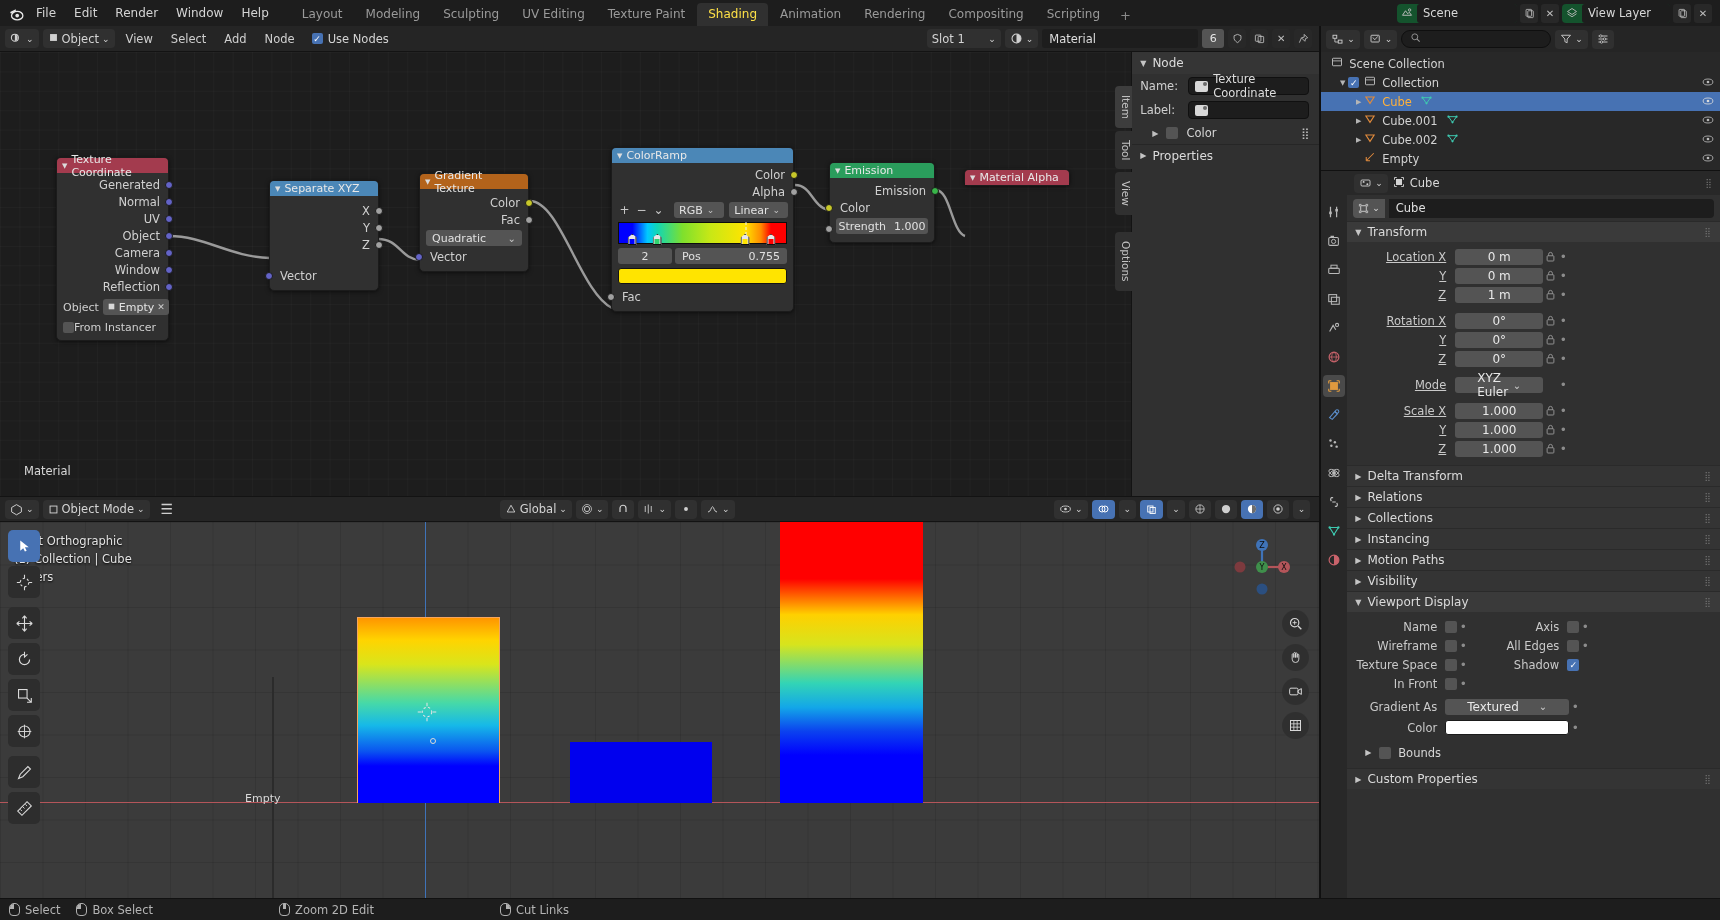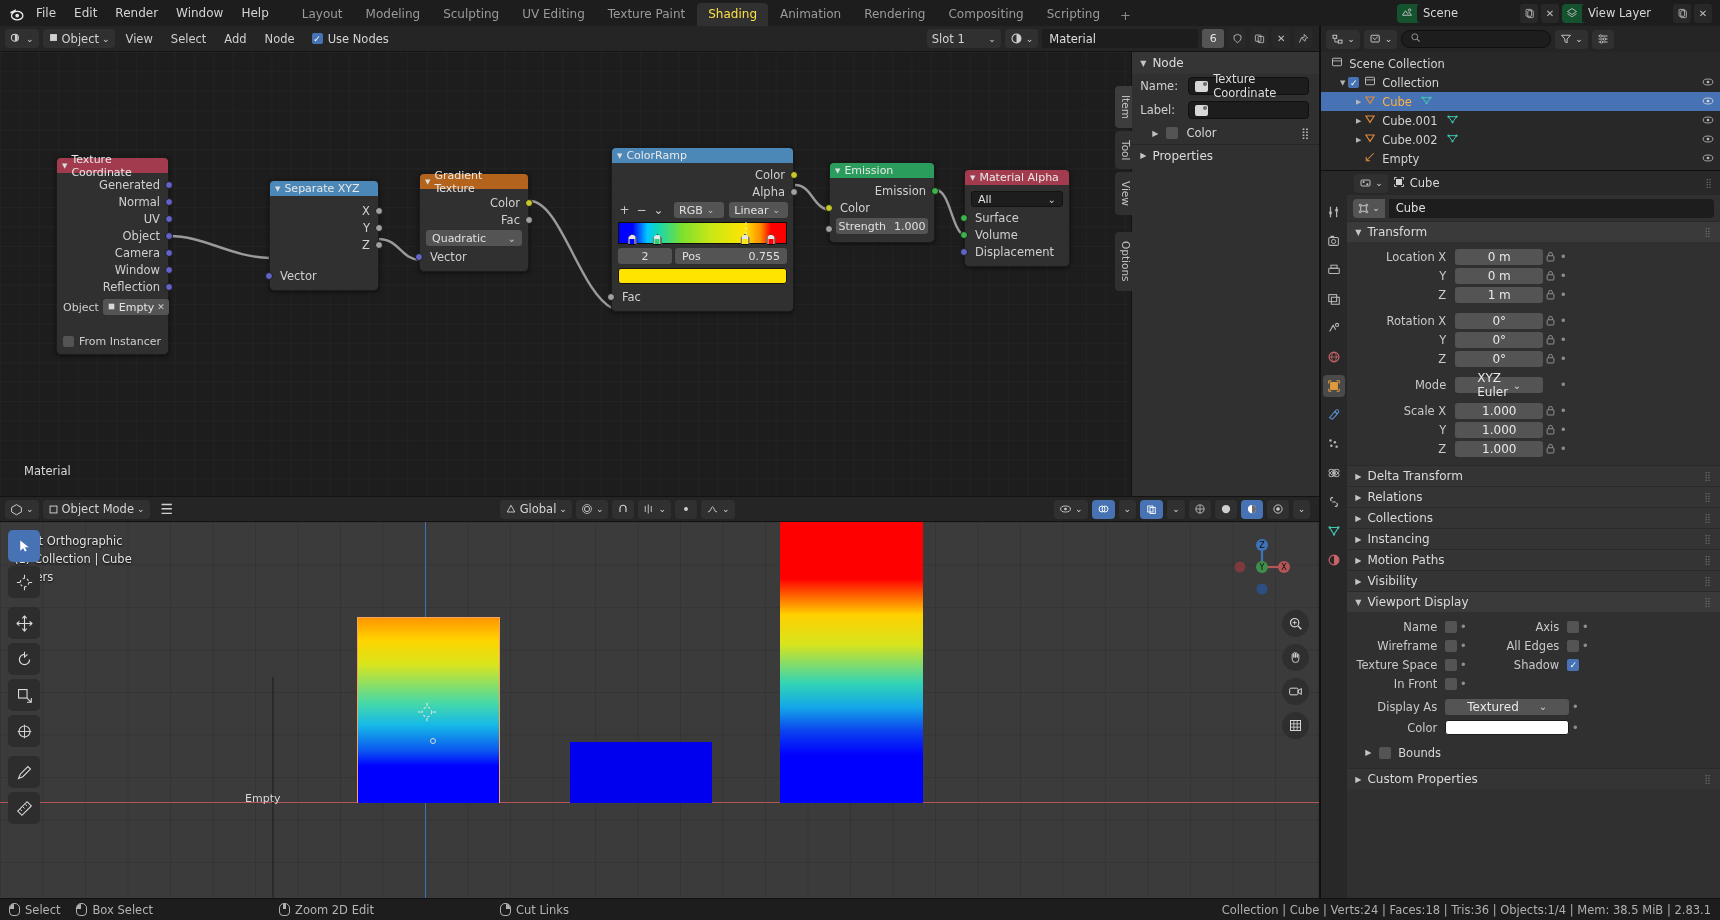--- a/index.html
+++ b/index.html
@@ -129,21 +129,21 @@
   .prop-main{ flex:1; display:flex; flex-direction:column; min-width:0;}
   .prop-bread{ height:24px; display:flex; align-items:center; gap:5px; padding:0 7px; background:#282828; flex:0 0 24px;}
   .prop-idrow{ height:24px; display:flex; align-items:center; gap:4px; padding:3px 6px; flex:0 0 26px;}
   .id-dd{ display:flex; align-items:center; gap:3px; background:#545454; border-radius:4px 0 0 4px; height:19px; padding:0 5px; color:#ddd; font-size:10px;}
   .id-name{ flex:1; height:19px; background:#1d1d1d; border-radius:0 4px 4px 0; display:flex; align-items:center; padding:0 7px; font-size:11.5px; color:#e0e0e0;}
   .prop-scroll{ flex:1; overflow:hidden;}
   .sec-hdr{ height:21px; display:flex; align-items:center; gap:6px; padding:0 8px; font-size:12px; color:#dadada; background:#3a3a3a; border-top:1px solid #2a2a2a;}
   .sec-hdr .dots{ margin-left:auto; color:#6c6c6c; font-size:9px; letter-spacing:1px;}
   .sec-hdr.collapsed{ background:#343434;}
   .p-row{ display:flex; align-items:center; height:18px; margin:1px 0; padding-right:6px;}
-  .p-lbl{ width:108px; text-align:right; padding-right:9px; font-size:11.5px; color:#c9c9c9;}
+  .p-lbl{ width:108px; text-align:right; padding-right:9px; font-size:11.5px; color:#c9c9c9;text-decoration:underline;}
   .p-val{ width:88px; height:16px; background:#545454; border-radius:3px; display:flex; align-items:center; justify-content:center; font-size:12px; color:#e8e8e8;}
   .p-val.dd{ justify-content:flex-start; padding:0 22px;}
   .p-val.dd:after{ content:'⌄'; margin-left:auto; font-size:10px; color:#cdcdcd;}
   .lock{ width:14px; text-align:center; color:#9a9a9a; font-size:10px;}
   .dot{ width:12px; text-align:center; color:#8c8c8c; font-size:12px;}
   .cbox{ width:12px;height:12px; border-radius:2px; background:#545454;}
   .cbox.on{ background:#4772b3; display:flex;align-items:center;justify-content:center; color:#fff; font-size:9px;}
   .p-row2{ display:flex; align-items:center; height:19px; }
   .lbl-r{ text-align:right; padding-right:8px; font-size:11.5px; color:#c9c9c9;}
 
@@ -336,21 +336,21 @@
               <div style="display:flex;align-items:center;gap:4px;margin:4px 6px 0;">
                 <span style="font-size:11px;color:#cfcfcf">Object</span>
                 <span style="flex:1;height:16px;background:#545454;border-radius:3px;display:flex;align-items:center;gap:3px;padding:0 4px;font-size:11px;color:#e4e4e4">
                   <span><svg width="9" height="9" viewBox="0 0 16 16">
                         <rect x="3" y="3" width="10" height="10" fill="#d8d8d8"></rect>
                       </svg></span>
                   <span>Empty</span>
                   <span style="margin-left:auto;font-size:9px;color:#cfcfcf">✕</span>
                 </span>
               </div>
-              <div style="display:flex;align-items:center;gap:5px;margin:20px 6px 0;">
+              <div style="display:flex;align-items:center;margin:6px 6px 0;">
                 <span class="chk off"></span>
                 <span style="font-size:11px;color:#cfcfcf">From Instancer</span>
               </div>
             </div>
           </div>
 
           <div class="node" style="left:269px; top:128px; width:110px;">
             <div class="node-hdr" style="background:#4b87b7">
               <span class="tri">▼</span>
               <span>Separate XYZ</span>
@@ -483,37 +483,20 @@
                 </div>
               </div>
             </div>
           </div>
 
           <div class="node" style="left:964px; top:117px; width:106px;">
             <div class="node-hdr" style="background:#a33b4e">
               <span class="tri">▼</span>
               <span>Material Alpha</span>
             </div>
-            <div class="node-body" style="padding-top:4px">
-              <div class="nfield dd" style="background:#1d1d1d;border:1px solid #121212">
-                  <span>All</span>
-                </div>
-              <div class="row in">
-                  <span class="sock l s-green"></span>
-                  <span>Surface</span>
-                </div>
-              <div class="row in">
-                  <span class="sock l s-green"></span>
-                  <span>Volume</span>
-                </div>
-              <div class="row in">
-                  <span class="sock l s-vec"></span>
-                  <span>Displacement</span>
-                </div>
-            </div>
           </div>
 
           <div style="position:absolute;left:24px;bottom:18px;font-size:11.5px;color:#d8d8d8;">Material</div>
 
           <div class="npanel">
             <div class="np-tabs">
               <div class="np-tab" style="background:#3d3d3d">Item</div>
               <div class="np-tab">Tool</div>
               <div class="np-tab">View</div>
               <div class="np-tab" style="margin-top:14px">Options</div>
@@ -1192,21 +1175,21 @@
                 <span class="lbl-r" style="width:98px">Shadow</span>
                 <span class="cbox on">✓</span>
                   <span class="dot"></span>
               </div>
               <div class="p-row2">
                 <span class="lbl-r" style="width:92px">In Front</span>
                 <span class="cbox"></span>
                   <span class="dot">•</span>
               </div>
               <div class="p-row2" style="margin-top:4px">
-                <span class="lbl-r" style="width:92px">Display As</span>
+                <span class="lbl-r" style="width:92px">Gradient As</span>
                 <span class="p-val dd" style="width:124px">Textured</span>
                 <span class="dot">•</span>
               </div>
               <div class="p-row2" style="margin-top:2px">
                 <span class="lbl-r" style="width:92px">Color</span>
                 <span style="width:124px;height:15px;border-radius:3px;background:#ffffff;border:1px solid #1b1b1b"></span>
                 <span class="dot">•</span>
               </div>
               <div class="p-row2" style="margin-top:6px;padding-left:12px">
                 <span style="font-size:8px;color:#c5c5c5;width:14px">▶</span>
@@ -1236,15 +1219,14 @@
       <span>Box Select</span>
     </div>
     <div class="sb-item" style="margin-left:110px">
       <span class="mouse-ico m"></span>
       <span>Zoom 2D Edit</span>
     </div>
     <div class="sb-item" style="margin-left:110px">
       <span class="mouse-ico r"></span>
       <span>Cut Links</span>
     </div>
-    <div class="sb-right">Collection | Cube | Verts:24 | Faces:18 | Tris:36 | Objects:1/4 | Mem: 38.5 MiB | 2.83.1</div>
   </div>
 </div>
 
 </body></html>

